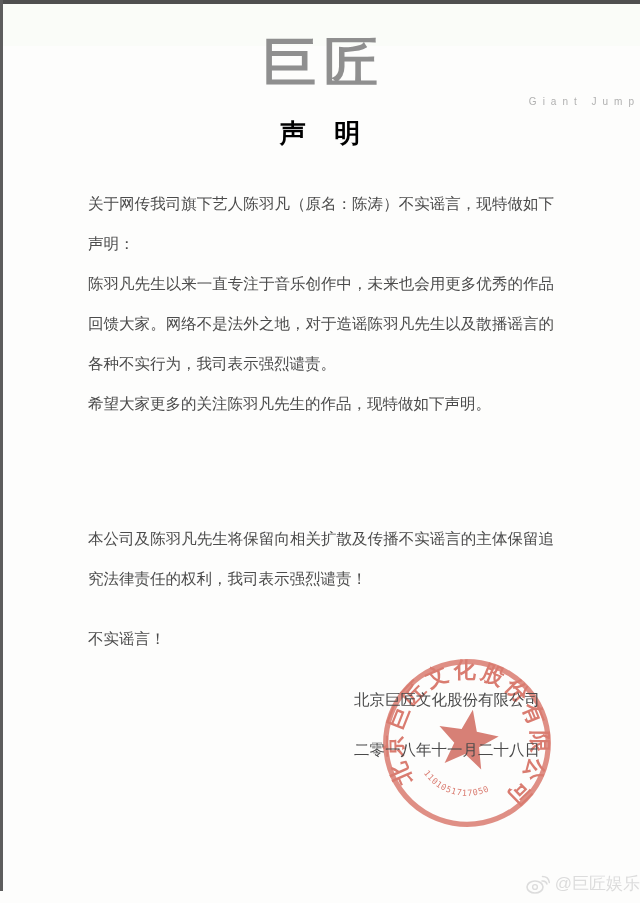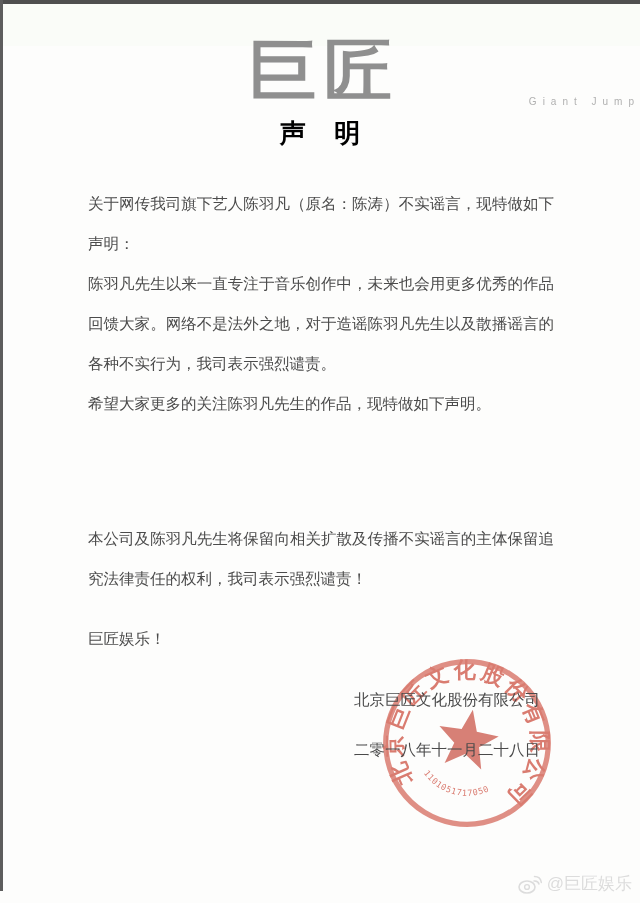--- a/index.html
+++ b/index.html
@@ -7,21 +7,21 @@
     position:relative; width:640px; height:903px;
     background:#fdfdfc; overflow:hidden;
     font-family:"Liberation Serif","DejaVu Serif",serif;
   }
   .strip-top { position:absolute; top:0; left:0; width:640px; height:4px; background:#4f4f4f; }
   .strip-left { position:absolute; top:0; left:0; width:3px; height:891px; background:#5d5d5d; }
   .tint-top { position:absolute; top:4px; left:0; width:640px; height:42px; background:#fafcf8; }
 
   .logo-cn {
     position:absolute; top:32px; left:0; width:100%; text-align:center;
-    font-size:68px; font-weight:bold; color:#8f8f8f;
+    font-size:54px; font-weight:bold; color:#8f8f8f;
     letter-spacing:8px; text-indent:8px; line-height:1.15;
   }
   .logo-en {
     position:absolute; top:96px; left:0; width:100%; text-align:right;
     font-family:"Liberation Sans","DejaVu Sans",sans-serif;
     font-size:10px; color:#b0b0b0; letter-spacing:6px; text-indent:6px;
   }
   .doc-title {
     position:absolute; top:116px; left:0; width:100%; text-align:center;
     font-size:26px; font-weight:bold; color:#000000;
@@ -46,21 +46,21 @@
   .seal {
     position:absolute; left:372px; top:648px; width:190px; height:190px;
     opacity:0.78; z-index:2;
   }
   .seal .ring-text { font-size:21px; letter-spacing:3.5px; fill:#d0584a;
     font-weight:bold; font-family:"Liberation Serif","DejaVu Serif",serif; }
   .seal .num-text { font-size:8px; letter-spacing:0.6px; fill:#d0584a;
     font-family:"DejaVu Sans Mono",monospace; }
 
   .watermark {
-    position:absolute; right:8px; bottom:8px; display:flex; align-items:center;
+    position:absolute; right:0; bottom:8px; display:flex; align-items:center;
     gap:5px; color:#dcdcdc; font-size:17px;
     font-family:"Liberation Sans","DejaVu Sans",sans-serif; z-index:4;
   }
 </style>
 </head>
 <body>
 
 <div class="page">
   <div class="strip-top"></div>
   <div class="tint-top"></div>
@@ -69,21 +69,21 @@
   <div class="logo-cn">巨匠</div>
   <div class="logo-en">Giant Jump</div>
 
   <div class="doc-title">声明</div>
 
   <div class="body-text">
     <p>关于网传我司旗下艺人陈羽凡（原名：陈涛）不实谣言，现特做如下声明：</p>
     <p>陈羽凡先生以来一直专注于音乐创作中，未来也会用更多优秀的作品回馈大家。网络不是法外之地，对于造谣陈羽凡先生以及散播谣言的各种不实行为，我司表示强烈谴责。</p>
     <p>希望大家更多的关注陈羽凡先生的作品，现特做如下声明。</p>
     <p class="p4">本公司及陈羽凡先生将保留向相关扩散及传播不实谣言的主体保留追究法律责任的权利，我司表示强烈谴责！</p>
-    <p class="closing">巨匠娱乐！</p>
+    <p class="closing">不实谣言！</p>
   </div>
 
   <svg class="seal" viewBox="0 0 180 180">
     <g transform="rotate(10 90 90)">
       <circle cx="90" cy="90" r="77" fill="none" stroke="#d0584a" stroke-width="5" opacity="0.85"></circle>
       <defs>
         <path id="sealRingPath" d="M 46.2,133.8 A 62,62 0 1 1 133.8,133.8" fill="none"></path>
         <path id="sealNumPath" d="M 51.7,122.2 A 50,50 0 0 0 128.3,122.2" fill="none"></path>
       </defs>
       <text class="ring-text">

